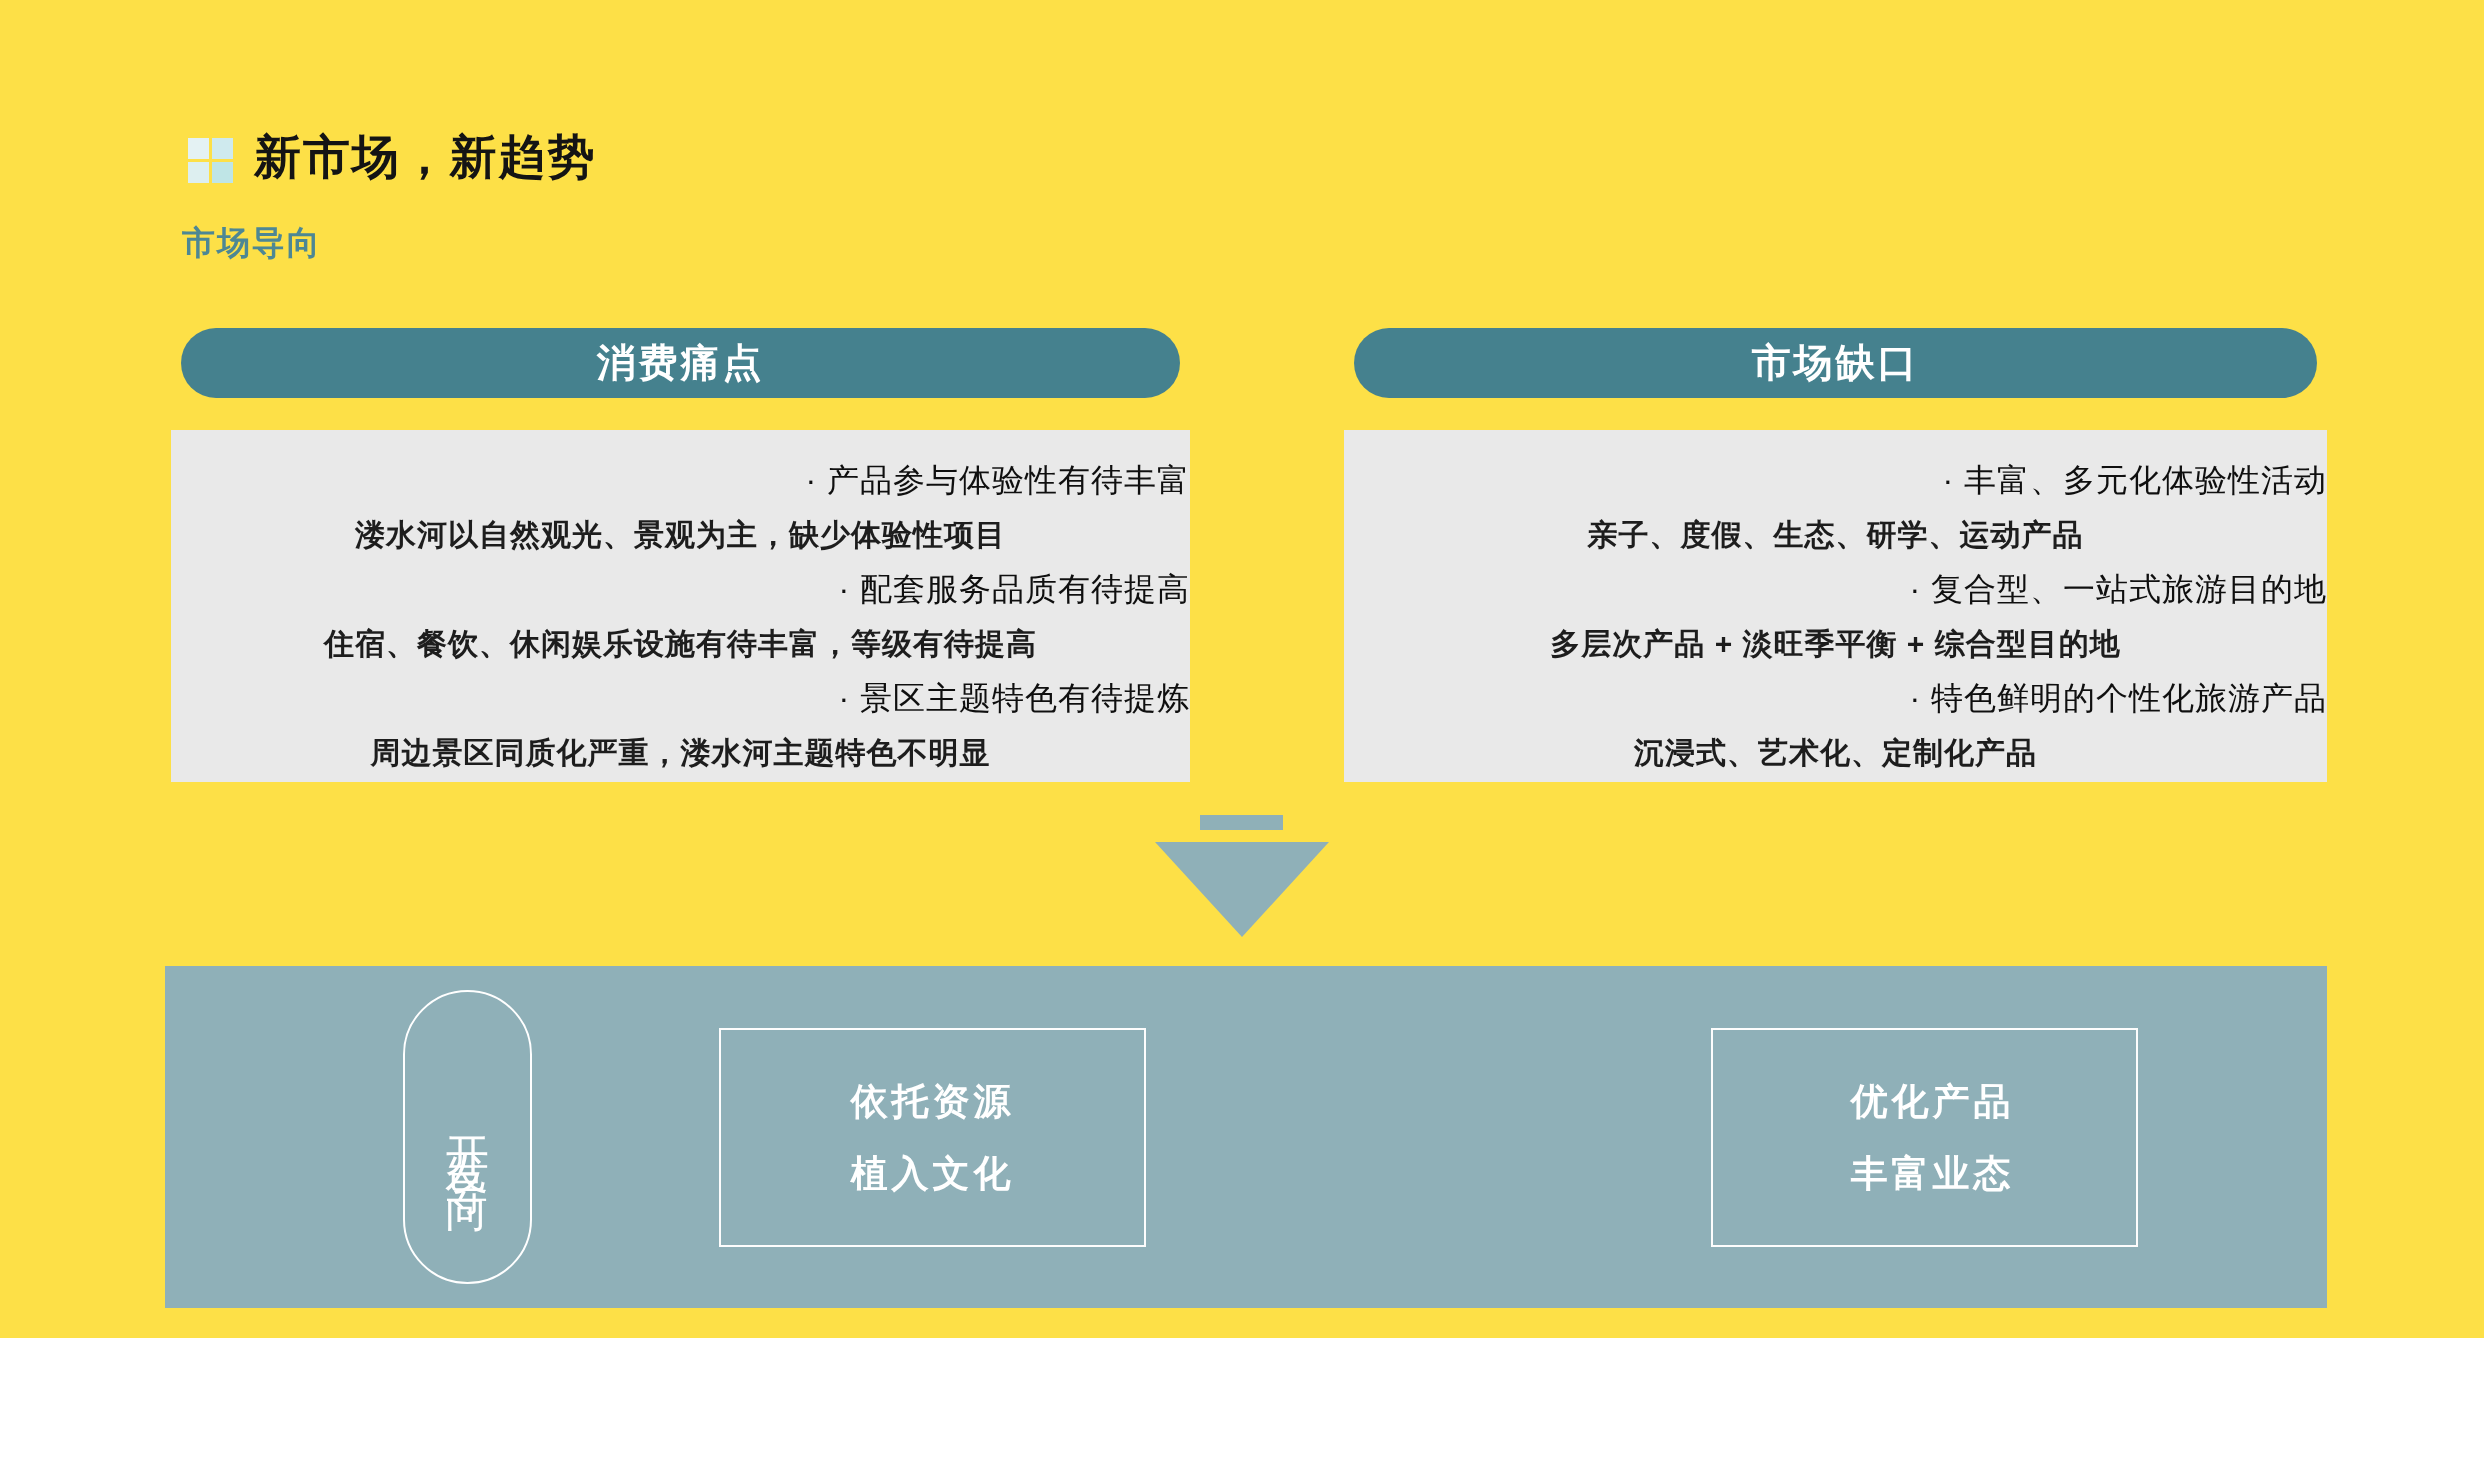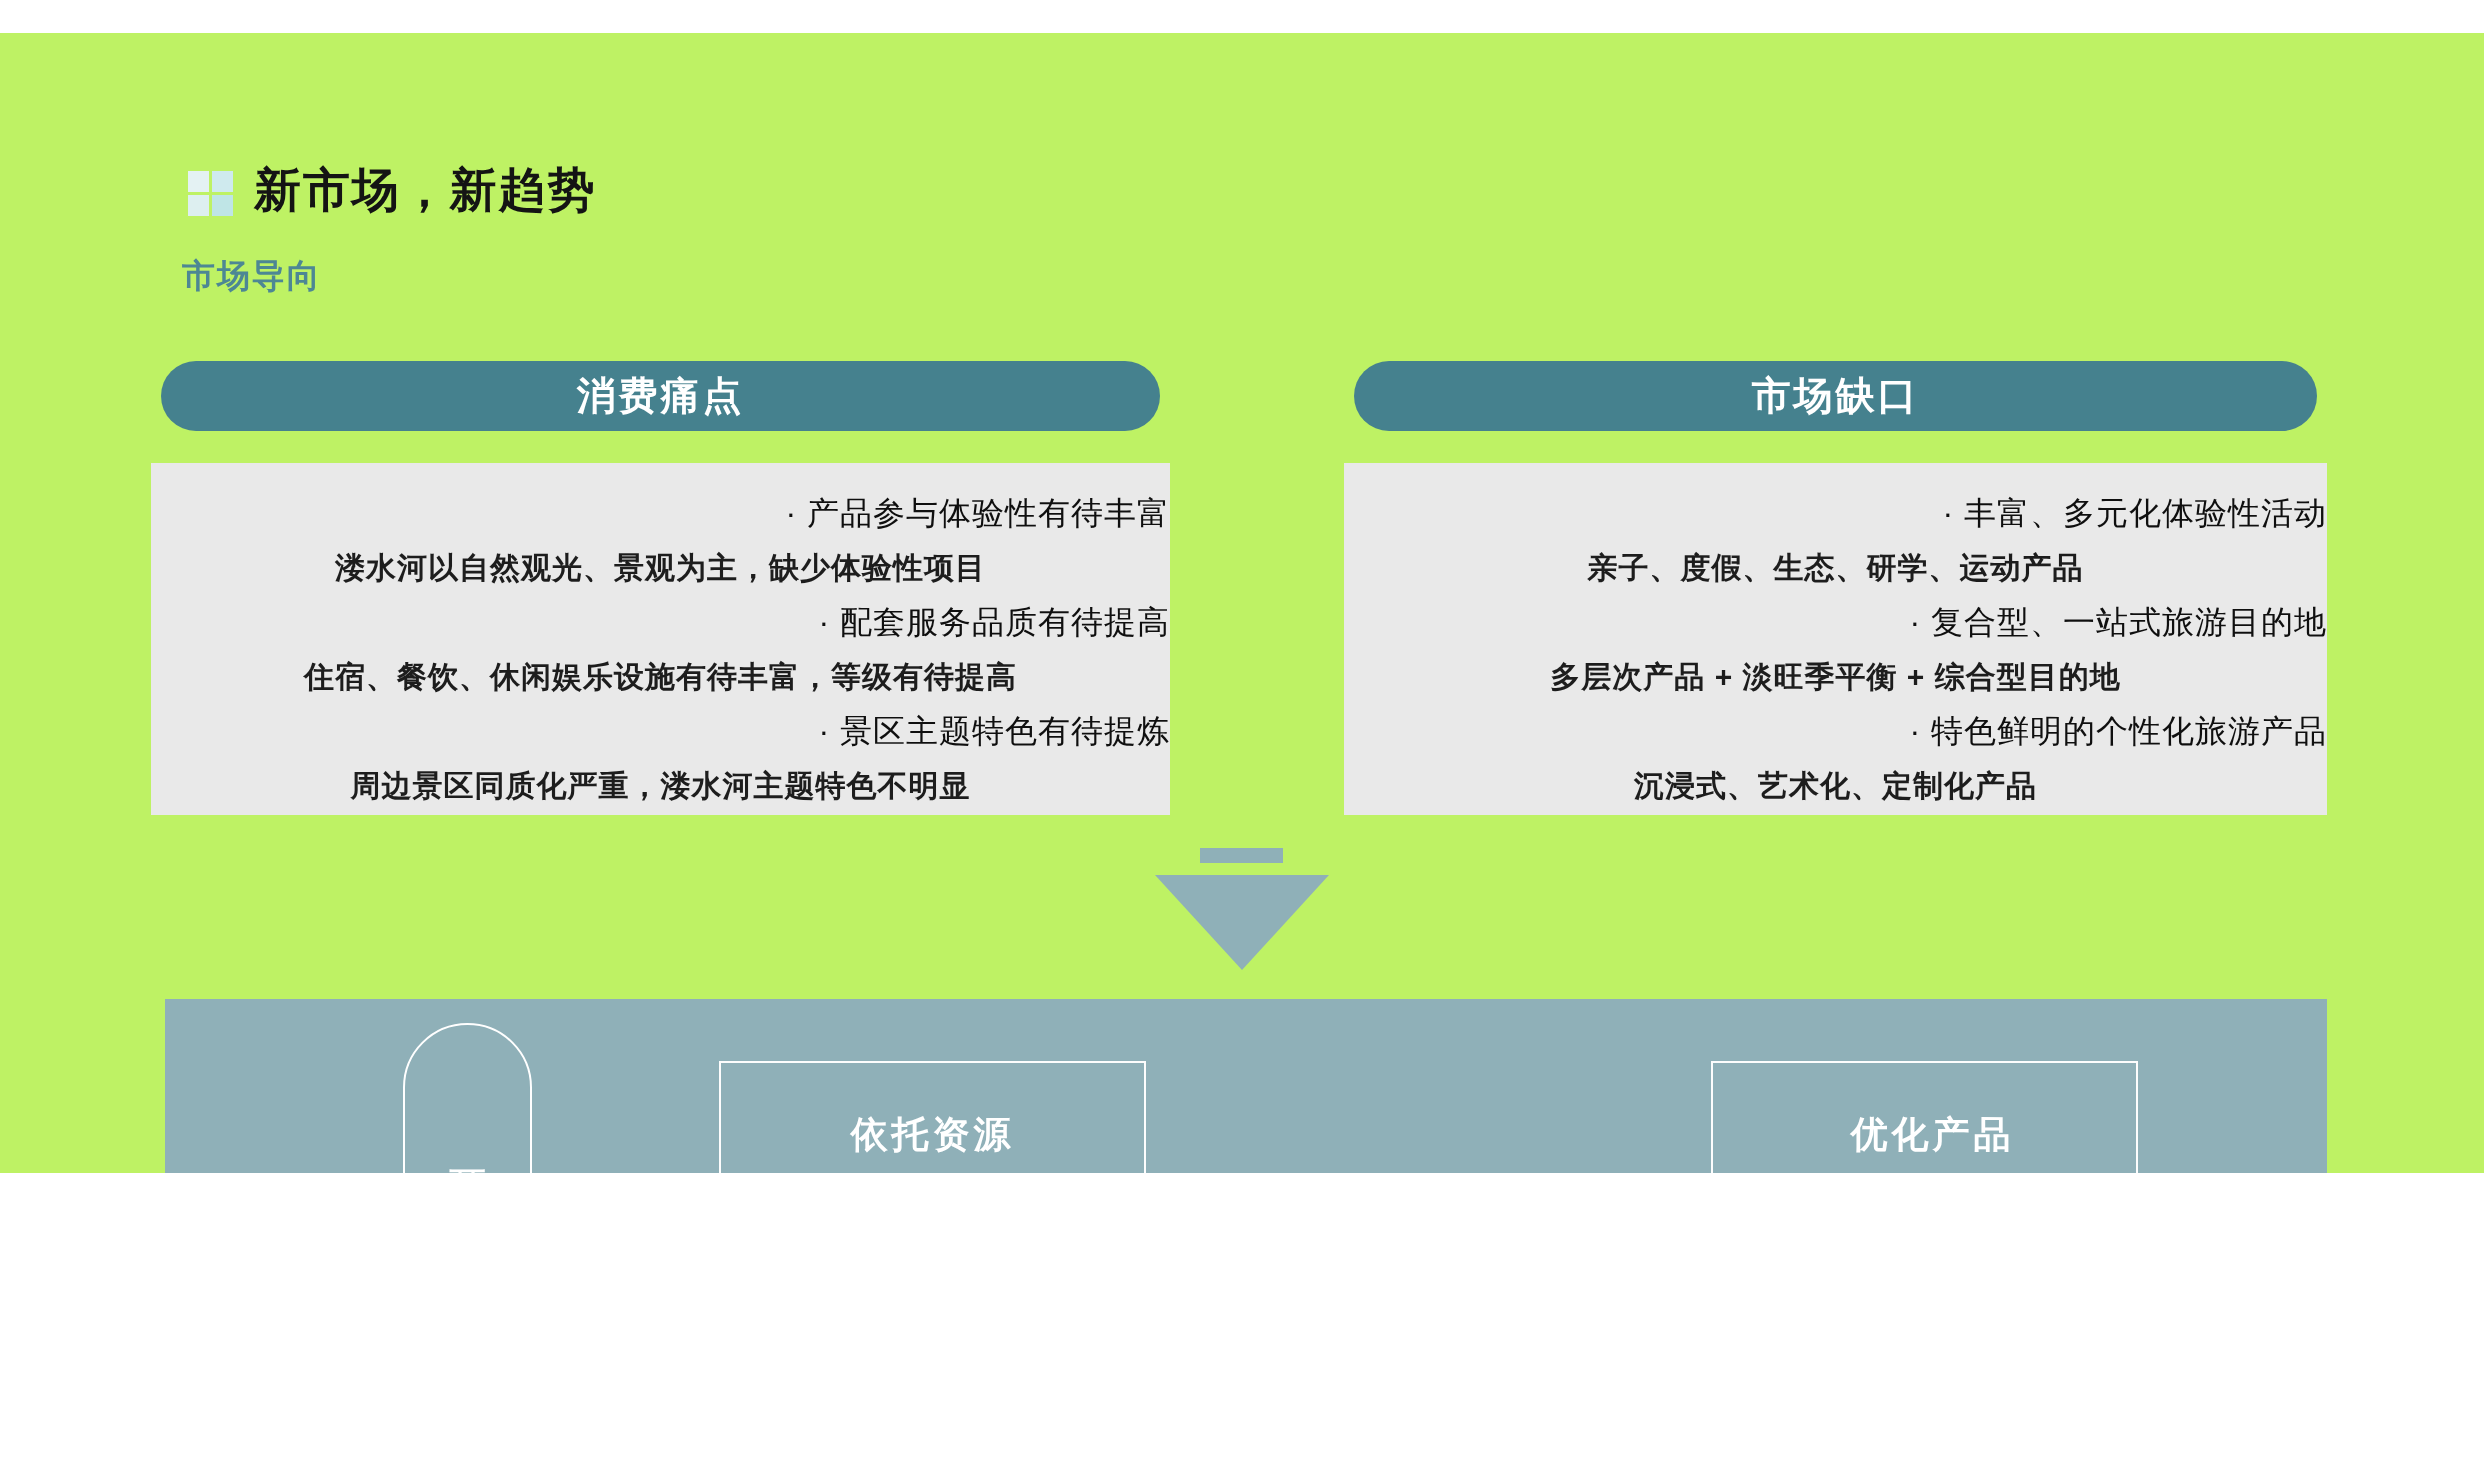--- a/index.html
+++ b/index.html
@@ -1,34 +1,33 @@
 <!DOCTYPE html>
 <html><head>
 <meta charset="utf-8">
 <style>
   html,body{margin:0;padding:0;background:#ffffff;}
   .slide{
-    position:relative;width:2484px;height:1140px;background:#bef264;overflow:hidden;
+    position:relative;width:2484px;height:1338px;background:#fde047;overflow:hidden;
     font-family:"Liberation Sans","DejaVu Sans",sans-serif;
-    margin-top:33px;
   }
   
   .logo{position:absolute;left:188px;top:138px;width:45px;height:45px;
         display:grid;grid-template-columns:1fr 1fr;grid-template-rows:1fr 1fr;gap:2.9px;}
   .logo .c1{background:#e4f2f3;}
   .logo .c2{background:#cfeaee;}
   .logo .c3{background:#ddeff0;}
   .logo .c4{background:#bfe5e6;}
   .title{position:absolute;left:254px;top:126px;font-size:47px;font-weight:900;
          color:#141414;letter-spacing:1.9px;white-space:nowrap;}
   .subtitle{position:absolute;left:182px;top:221px;font-size:33px;font-weight:900;
             color:#4d8794;letter-spacing:1.9px;white-space:nowrap;}
   
   .col{position:absolute;top:328px;}
-  .col.left{left:151px;width:1019px;}
+  .col.left{left:171px;width:1019px;}
   .col.right{left:1344px;width:983px;}
   .pill{height:70px;margin:0 9.7px;border-radius:35px;background:#45818e;
         display:flex;align-items:center;justify-content:center;
         color:#ffffff;font-size:39px;font-weight:800;letter-spacing:2.9px;}
   .panel{margin-top:32px;height:352px;background:#e9e9e9;padding-top:23px;box-sizing:border-box;}
   .item-title{margin:0;text-align:right;font-size:32px;font-weight:400;
               line-height:54px;color:#0f0f0f;letter-spacing:1px;}
   .item-desc{margin:0;text-align:center;font-size:30px;font-weight:700;
              line-height:55px;color:#1d1d1d;letter-spacing:1px;}
   

